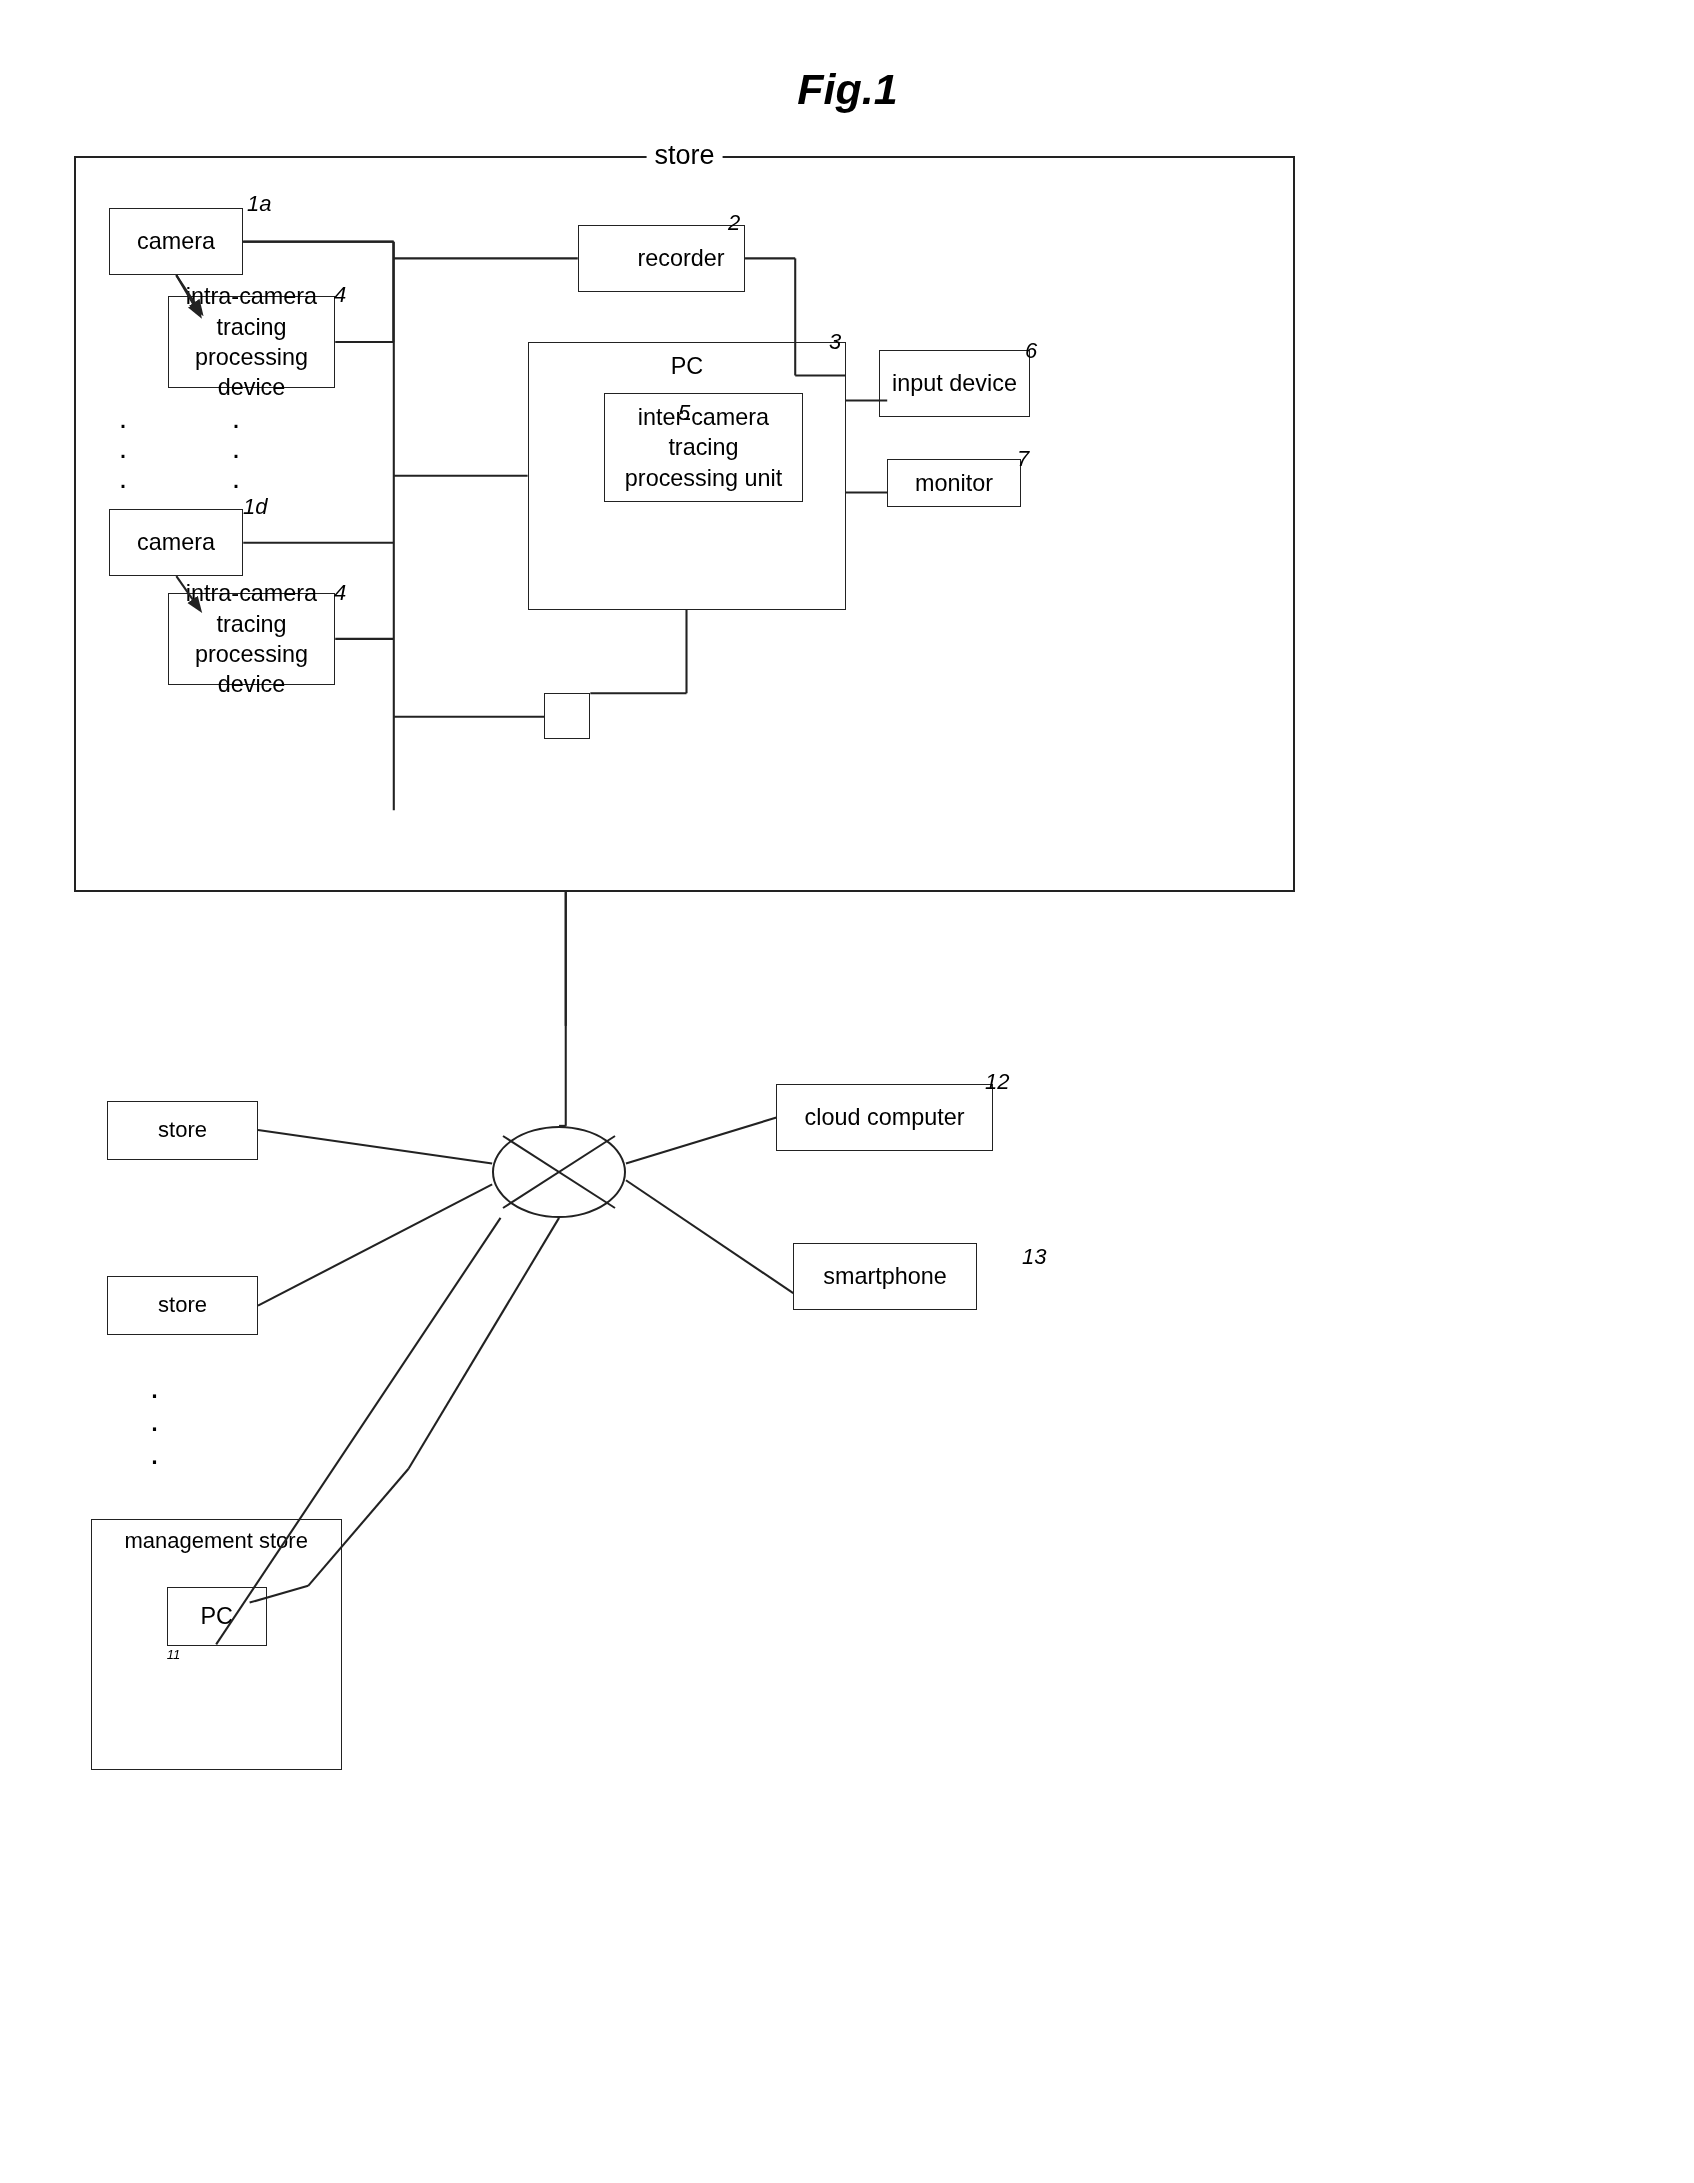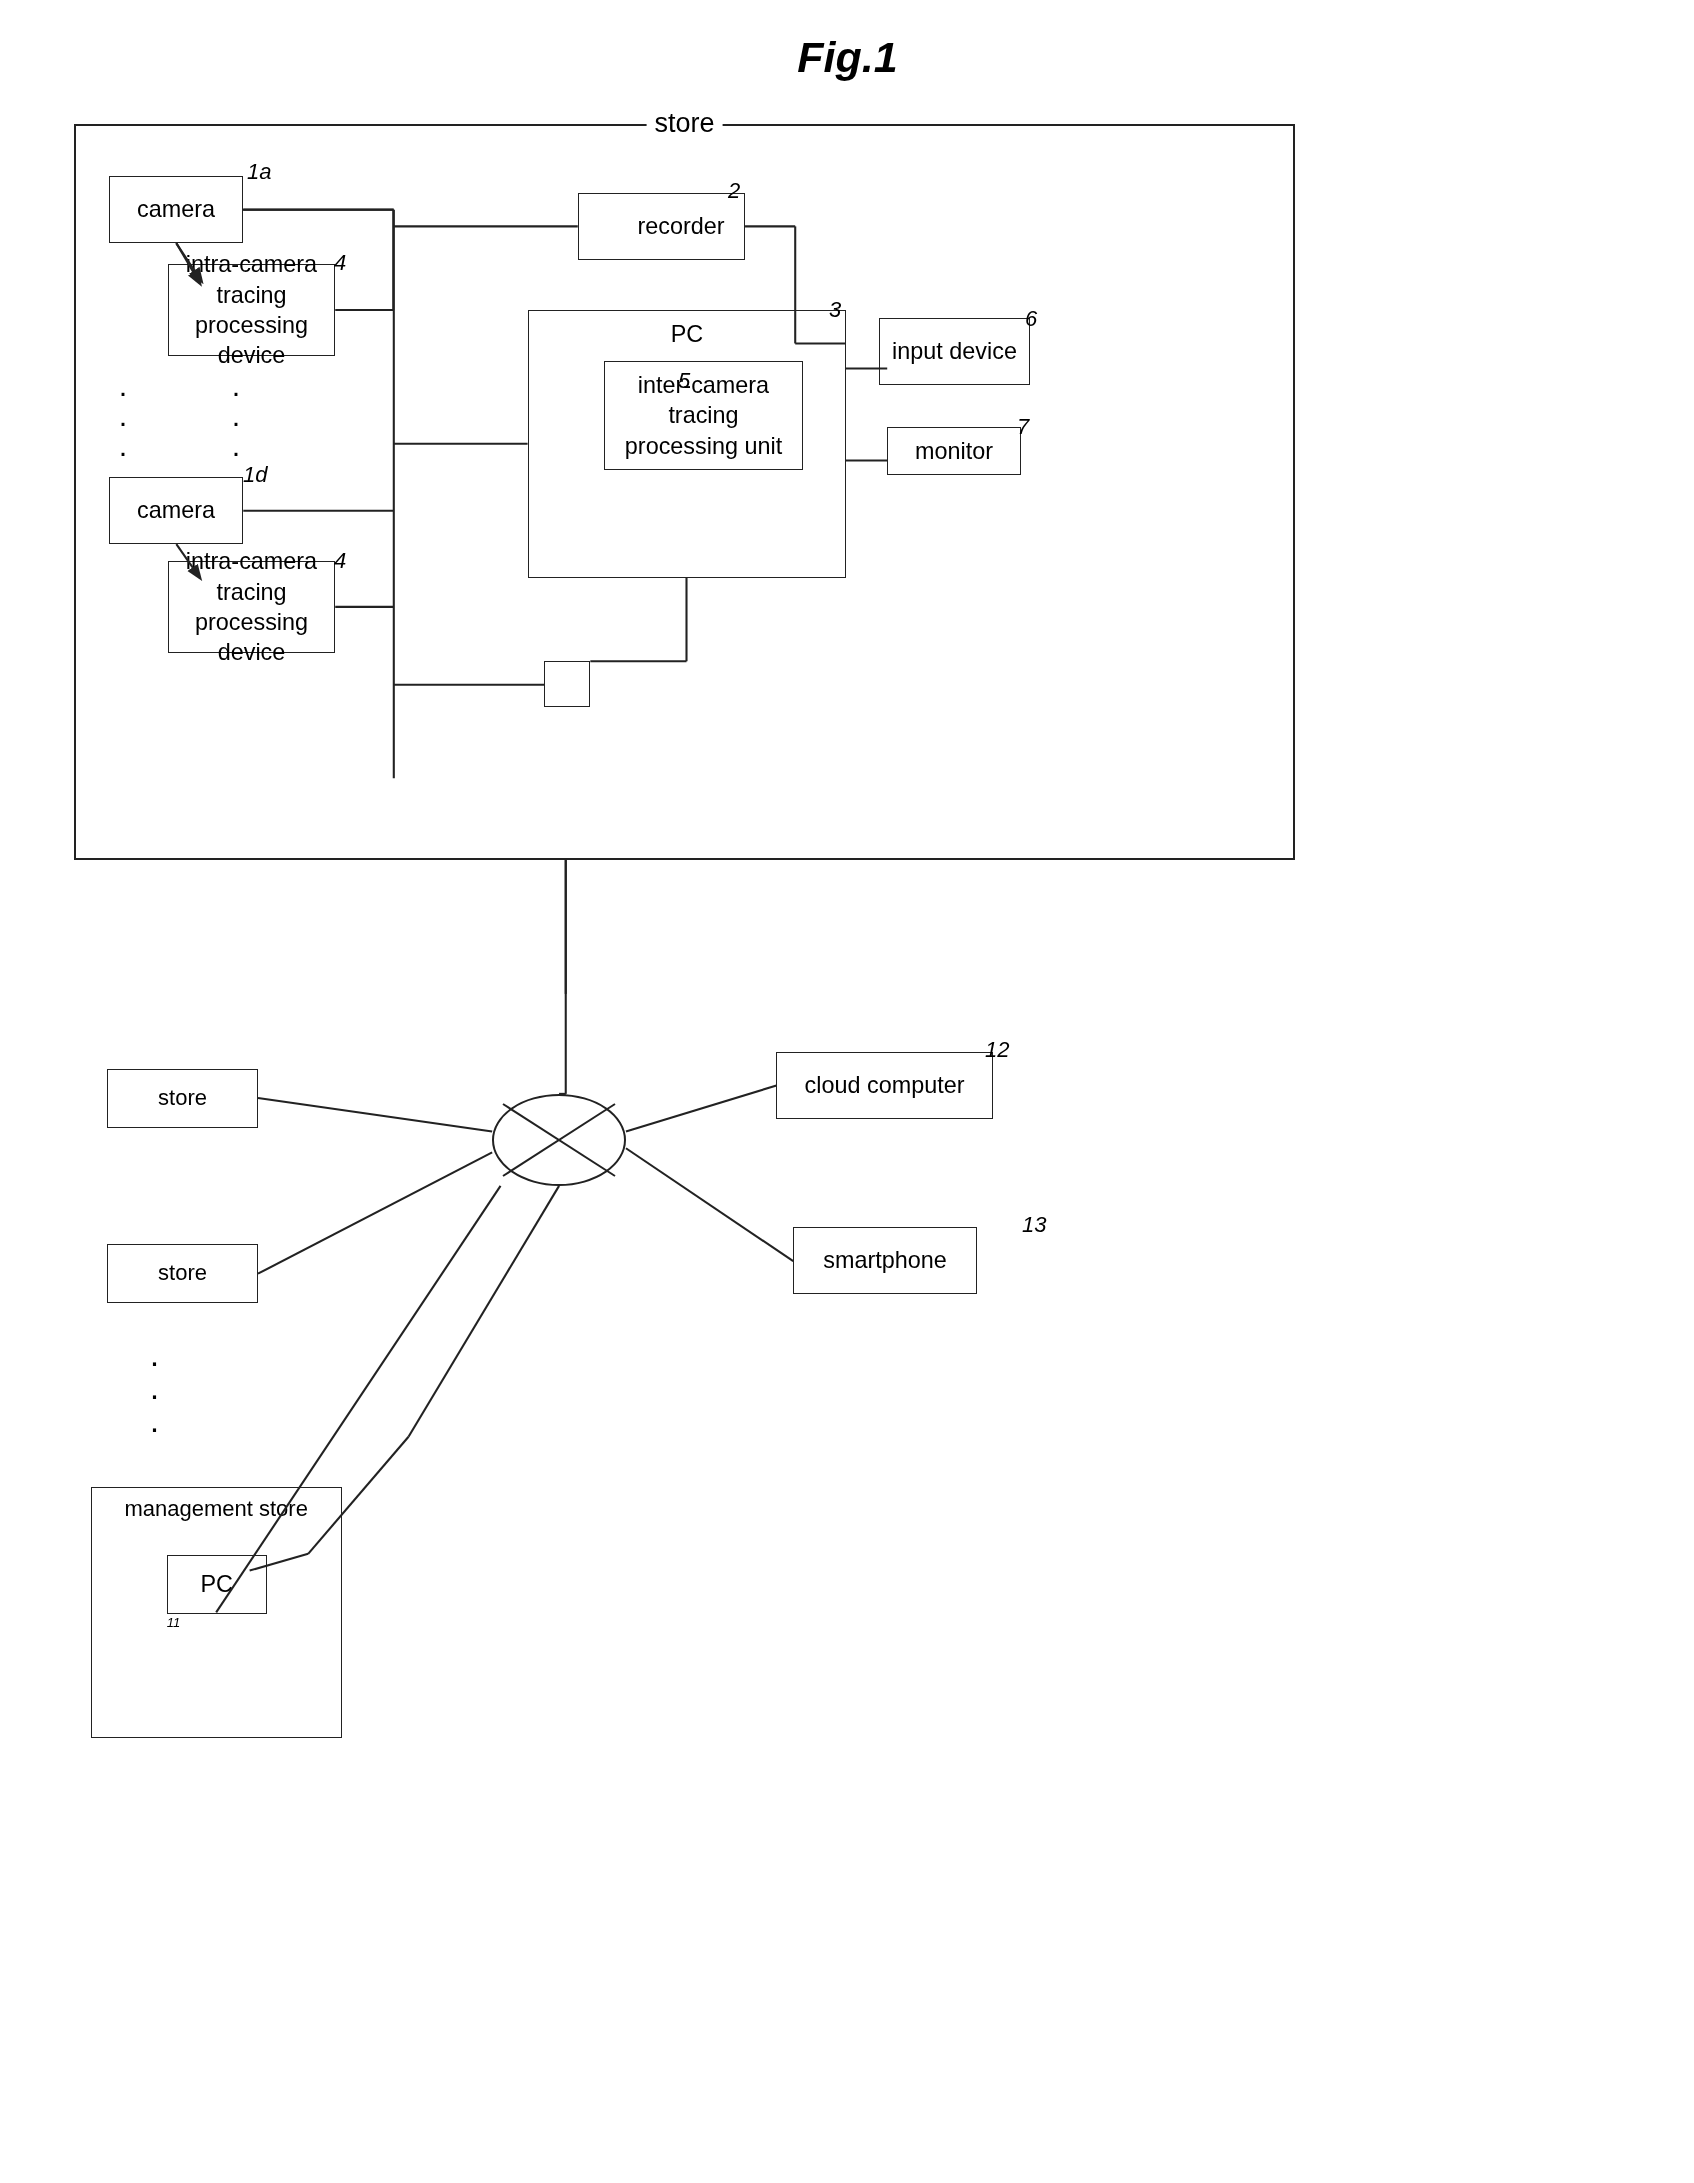--- a/index.html
+++ b/index.html
@@ -12,20 +12,21 @@
       flex-direction: column;
       align-items: center;
       padding: 33px 50px;
     }
     .page-title {
       font-size: 43px;
       font-style: italic;
       font-weight: bold;
       margin-bottom: 42px;
       align-self: center;
+      margin-top: 32px;
     }
     .diagram-container {
       width: 1547px;
       position: relative;
     }
     
     .store-box {
       border: 2.5px solid #222;
       position: relative;
       width: 1221px;
@@ -327,21 +328,21 @@
 
     <div class="box store-node" style="position:absolute;top:84px;left:33px;">store</div>
 
     <div class="box store-node" style="position:absolute;top:259px;left:33px;">store</div>
 
     <div class="dots-area" style="top:360px;left:75px;font-size:33px;">·<br>·<br>·</div>
 
     <div class="box cloud-box" style="position:absolute;top:67px;left:702px;">cloud  computer</div>
     <span class="ref-label" style="position:absolute;top:52px;left:911px;">12</span>
 
-    <div class="box smartphone-box" style="position:absolute;top:242px;left:719px;">smartphone</div>
+    <div class="box smartphone-box" style="position:absolute;top:226px;left:719px;">smartphone</div>
     <span class="ref-label" style="position:absolute;top:227px;left:900px;margin-left:48px;">13</span>
 
     <div class="mgmt-office-box">
       <span class="mgmt-label">management store</span>
       <div class="box pc-small">PC</div>
       <span style="position:absolute;top:127px;left:75px;font-size:13px;font-style:italic;">11</span>
     </div>
 
     <svg style="position:absolute;top:0;left:0;width:1221px;height:753px;overflow:visible;" viewBox="0 0 1460 900" width="1221" height="753">
 

